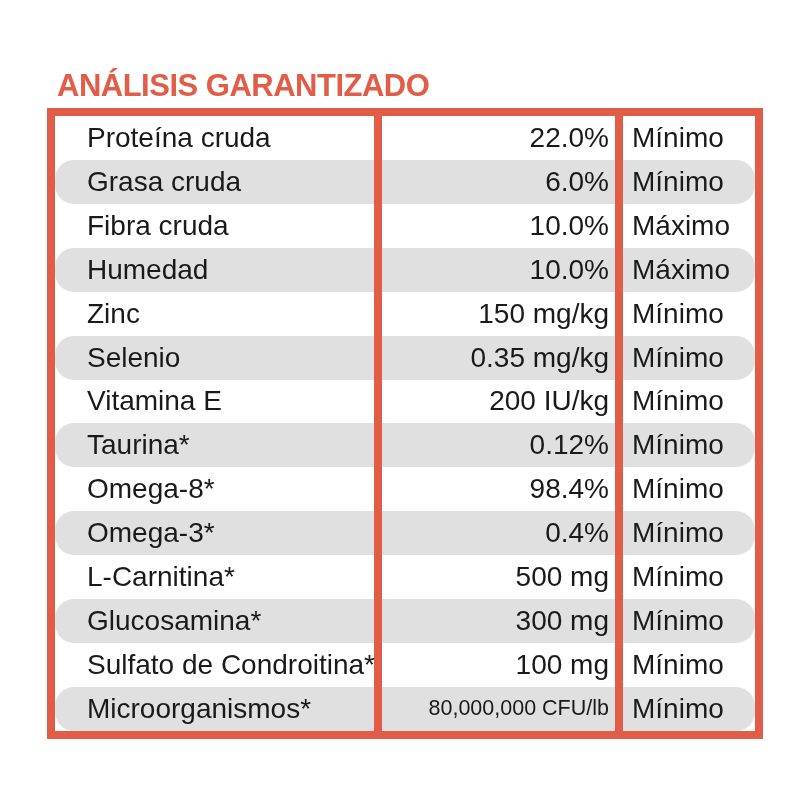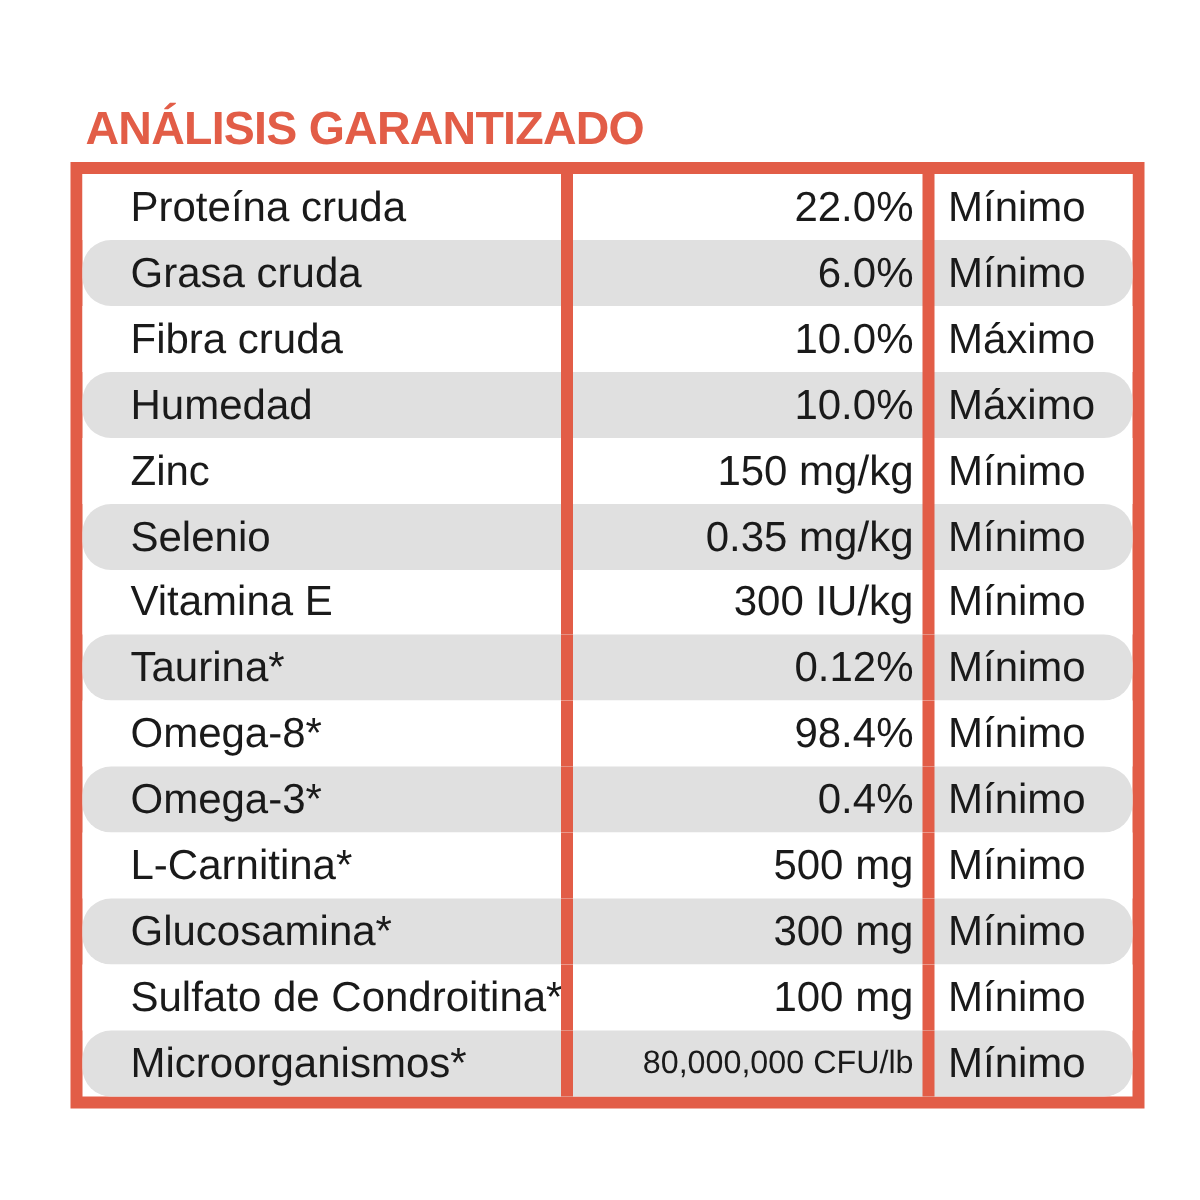--- a/index.html
+++ b/index.html
@@ -101,21 +101,21 @@
   </div>
 
   <div class="row alt">
     <div class="cell name">Selenio</div>
     <div class="cell value">0.35 mg/kg</div>
     <div class="cell basis">Mínimo</div>
   </div>
 
   <div class="row">
     <div class="cell name">Vitamina E</div>
-    <div class="cell value">300 IU/kg</div>
+    <div class="cell value">200 IU/kg</div>
     <div class="cell basis">Mínimo</div>
   </div>
 
   <div class="row alt">
     <div class="cell name">Taurina*</div>
     <div class="cell value">0.12%</div>
     <div class="cell basis">Mínimo</div>
   </div>
 
   <div class="row">

